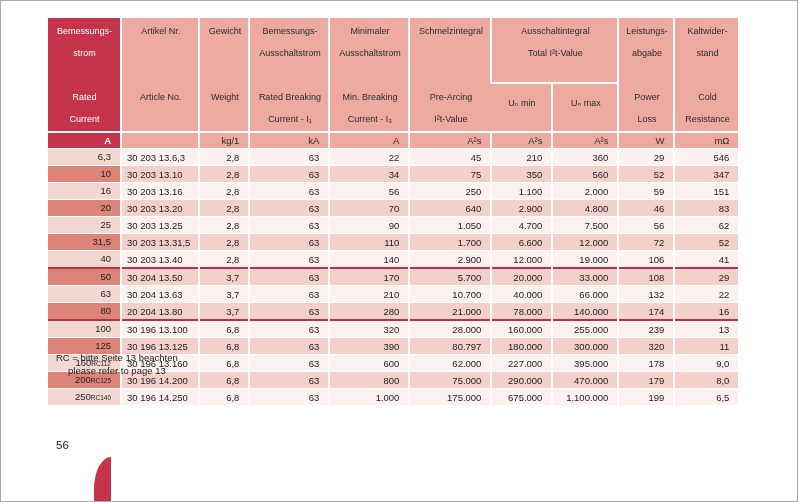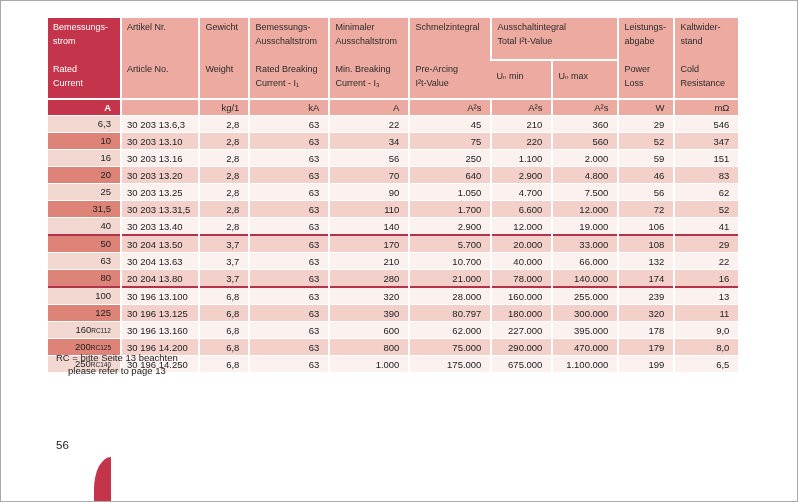--- a/index.html
+++ b/index.html
@@ -11,23 +11,23 @@
 
   
   table.fuse {
     position:absolute; left:47px; top:17px;
     border-collapse:collapse; table-layout:fixed;
   }
   table.fuse th, table.fuse td { font-weight:normal; margin:0; }
 
   thead th {
     background:var(--pink-h); color:#2b2b2b;
-    text-align:left; vertical-align:top;
-    font-size:9px; line-height:14px;
-    padding:2px 4px 8px 5px;
+    text-align:center; vertical-align:top;
+    font-size:9px; line-height:22px;
+    padding:2px 4px 1px 5px;
     white-space:pre-line;
     border-left:2px solid #fff;
   }
   thead th:first-child, tbody td:first-child { border-left:0; }
   th.h-dark { background:var(--dark-red); color:#ffffff; }
   tr.hrow1 { height:30px; }
   tr.hrow2 { height:36px; }
   th.h-sub { border-top:2px solid #fff; padding-top:8px; vertical-align:top; }
 
   tr.units th {
@@ -154,21 +154,21 @@
     <td>29</td>
     <td>546</td>
   </tr>
         <tr class="dark">
     <td class="c0"><span>10</span><span class="rc"></span></td>
     <td class="left">30 203 13.10</td>
     <td>2,8</td>
     <td>63</td>
     <td>34</td>
     <td>75</td>
-    <td>220</td>
+    <td>350</td>
     <td>560</td>
     <td>52</td>
     <td>347</td>
   </tr>
         <tr class="light">
     <td class="c0"><span>16</span><span class="rc"></span></td>
     <td class="left">30 203 13.16</td>
     <td>2,8</td>
     <td>63</td>
     <td>56</td>

